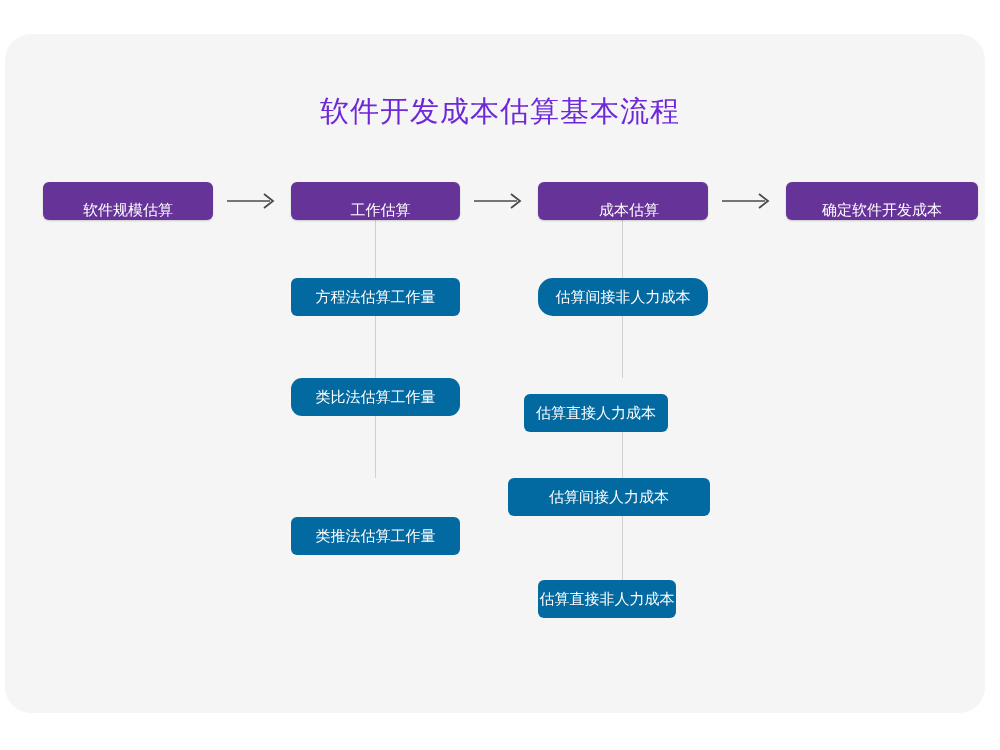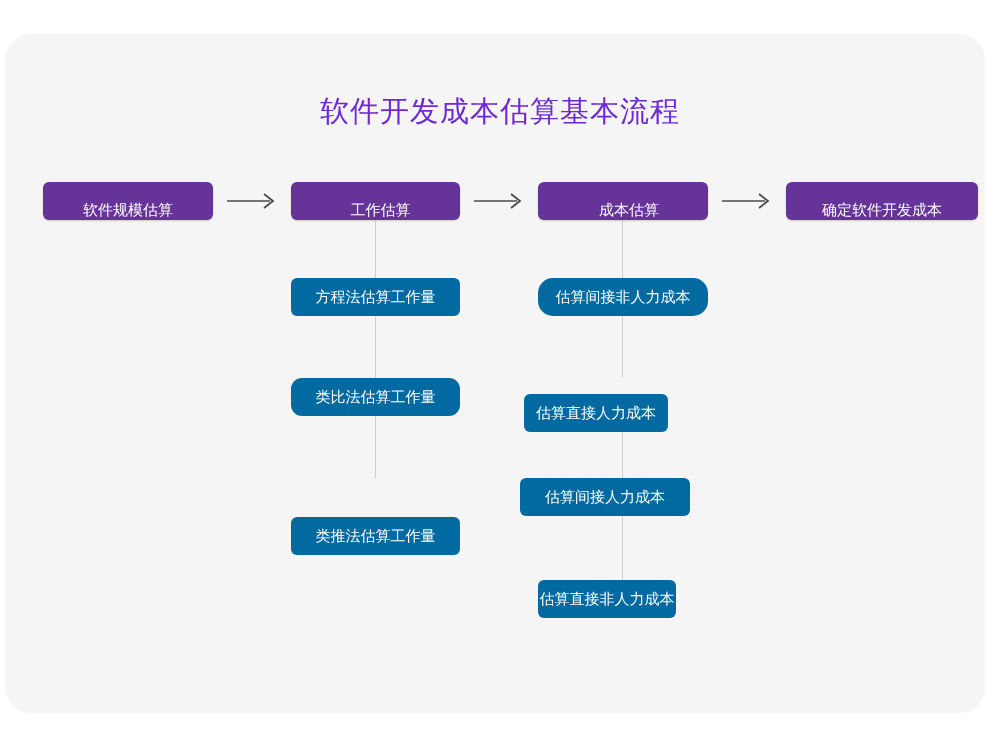--- a/index.html
+++ b/index.html
@@ -154,20 +154,20 @@
   <div class="node sub" style="left:291px; top:478px; width:169px;margin-top:39px;">
     <span>类推法估算工作量</span>
   </div>
 
   <div class="node sub" style="left:538px; top:278px; width:170px;border-radius:15px;">
     <span>估算间接非人力成本</span>
   </div>
   <div class="node sub" style="left:524px; top:378px; width:144px;margin-top:16px;">
     <span>估算直接人力成本</span>
   </div>
-  <div class="node sub" style="left:520px; top:478px; width:170px;">
+  <div class="node sub" style="left:508px; top:478px; width:202px;">
     <span>估算间接人力成本</span>
   </div>
   <div class="node sub" style="left:538px; top:580px; width:138px;">
     <span>估算直接非人力成本</span>
   </div>
 
 </div>
 
 </body></html>

